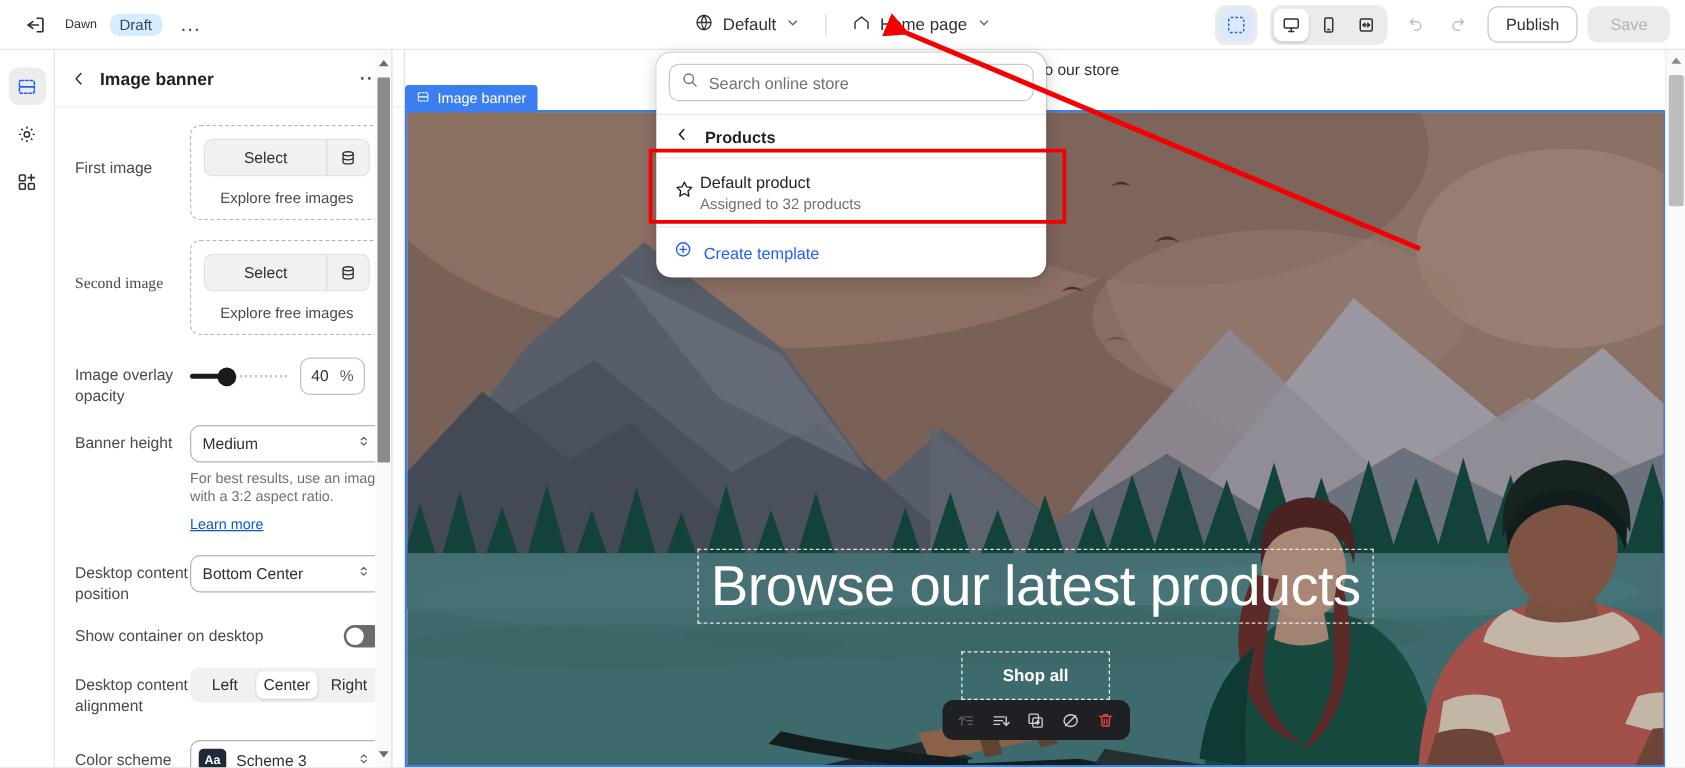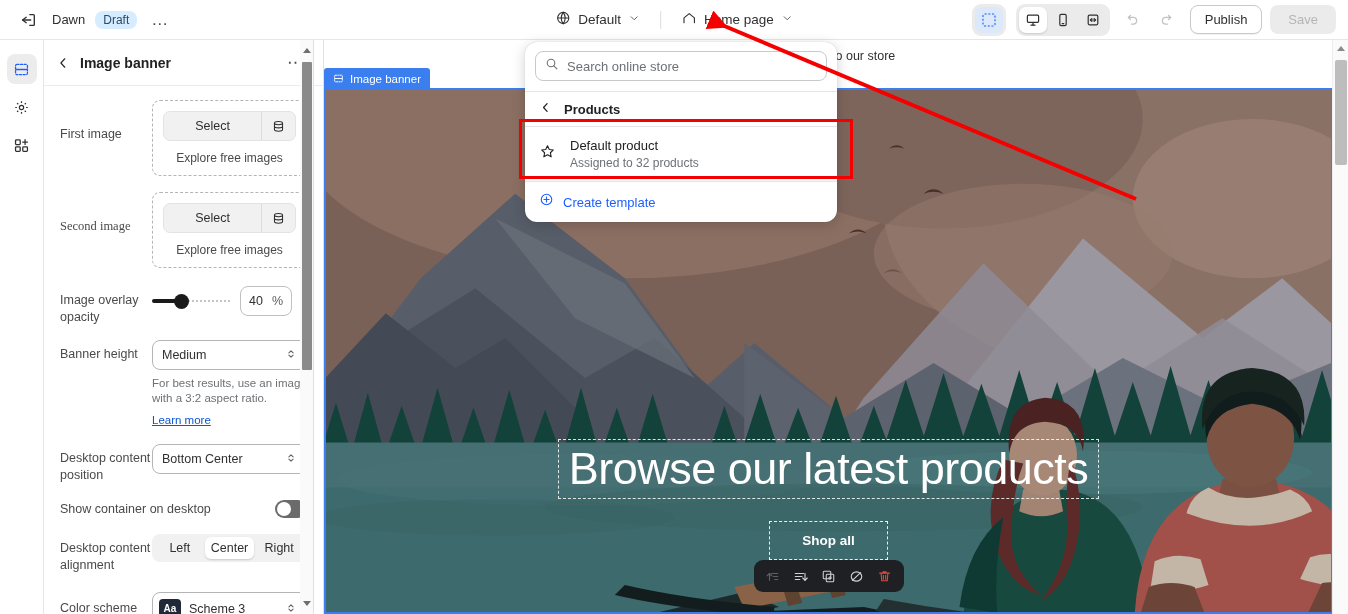--- a/index.html
+++ b/index.html
@@ -15,21 +15,21 @@
     position: absolute; top: 0; left: 0; width: 1348px; height: 40px;
     background: #fff; display: flex; align-items: center;
     border-bottom: 1px solid #e6e6e6;
   }
   .tb-left { display: flex; align-items: center; gap: 10px; padding-left: 14px; }
   .icon-btn {
     width: 28px; height: 28px; border-radius: 6px;
     display: flex; align-items: center; justify-content: center;
     cursor: pointer; background: transparent;
   }
-  .theme-name { font-size: 13px; color: #303030; }
+  .theme-name { font-size: 10px; color: #303030; }
   .badge-draft {
     background: #d6ecff; color: #2c4b6e; font-size: 12px;
     padding: 2px 8px; border-radius: 8px; font-weight: 500;
   }
   .dots { font-size: 17px; color: #4a4a4a; letter-spacing: 1px;
           line-height: 10px; cursor: pointer; padding: 0 4px; }
 
   .tb-center {
     position: absolute; left: 50%; transform: translateX(-50%);
     display: flex; align-items: center; gap: 6px;
@@ -265,21 +265,21 @@
     font-family: inherit; width: 100%; background: transparent;
   }
   .dd-search input::placeholder { color: #6d7175; }
   .dd-sep { height: 1px; background: #e6e6e6; }
   .dd-crumb {
     display: flex; align-items: center; gap: 12px;
     padding: 9px 14px; font-size: 13px; color: #202223; font-weight: 600;
     cursor: pointer;
   }
   .dd-item {
-    display: flex; align-items: center; gap: 14px;
+    display: flex; align-items: center; gap: 4px;
     padding: 10px 14px; cursor: pointer;
   }
   .dd-item .t1 { font-size: 13px; color: #202223; line-height: 1.35; }
   .dd-item .t2 { font-size: 12px; color: #6d7175; line-height: 1.35; }
   .dd-create {
     display: flex; align-items: flex-end; gap: 9px;
     padding: 10px 14px 12px 14px; font-size: 13px; color: #1f5eff; cursor: pointer;
   }
 
   

